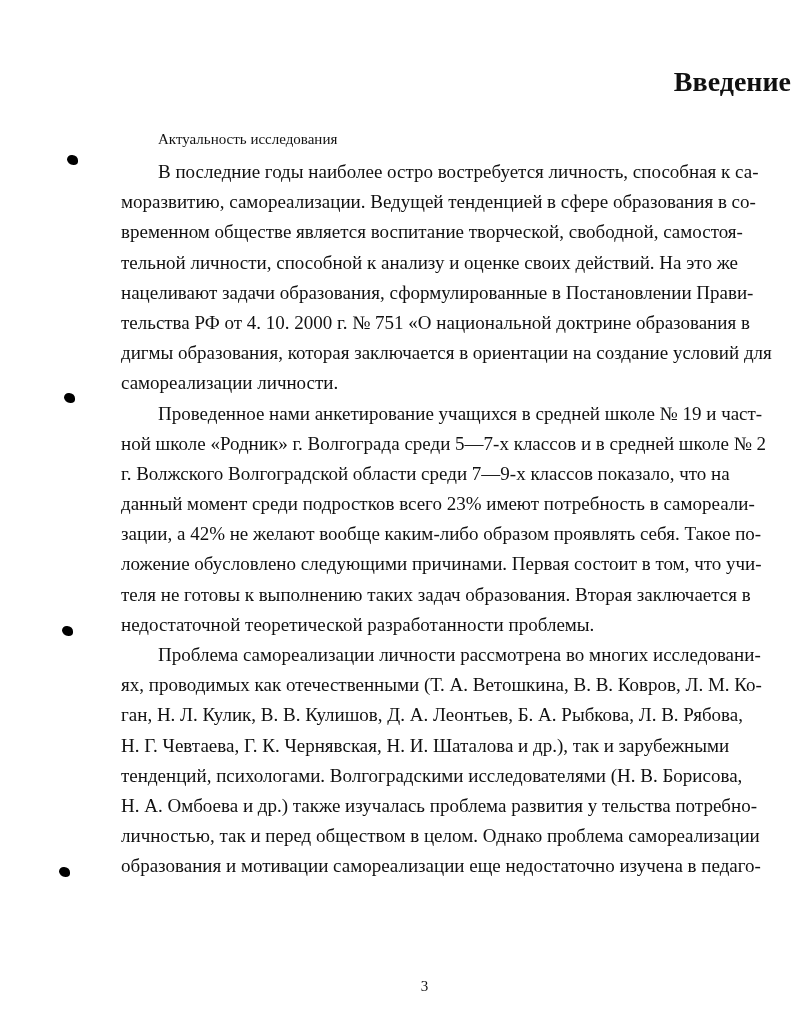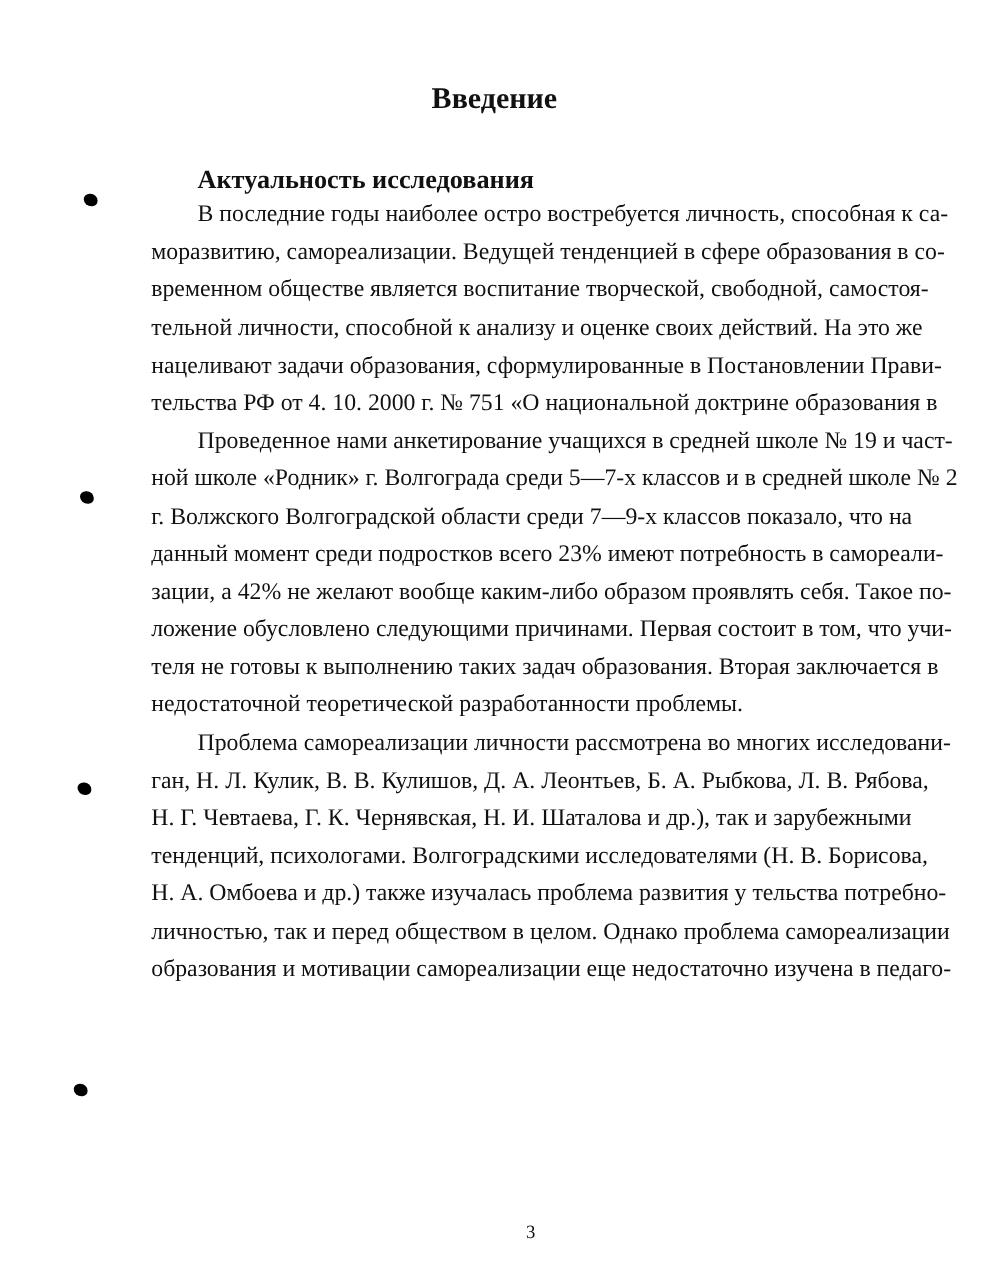--- a/index.html
+++ b/index.html
@@ -2,25 +2,25 @@
 <html><head>
 <meta charset="utf-8">
 <style>
   html, body { margin: 0; padding: 0; }
   body {
     width: 791px; height: 1024px; background: #ffffff; position: relative; overflow: hidden;
     font-family: "Liberation Serif", "DejaVu Serif", serif; color: #111;
   }
   .page { position: absolute; left: 0; top: 0; width: 791px; height: 1024px; }
   .title {
-    position: absolute; top: 66px; left: 0; width: 791px; text-align: center;
-    font-weight: bold; font-size: 24px; box-sizing: border-box;
+    position: absolute; top: 66px; left: 0; width: 791px; text-align: right;
+    font-weight: bold; font-size: 28px; box-sizing: border-box;
   }
   .heading {
-    position: absolute; top: 131px; left: 158px; font-weight: bold; font-size: 21px;
+    position: absolute; top: 131px; left: 158px; font-weight: normal; font-size: 15px;
   }
   .body-text {
     position: absolute; left: 121px; top: 157px; width: 607px;
     font-size: 19px; line-height: 30.2px;
   }
   .line {
     display: block; white-space: nowrap; text-align: justify; text-align-last: justify;
     height: 30.2px;
   }
   .line.last { text-align-last: left; }
@@ -47,33 +47,36 @@
   <div class="heading">Актуальность исследования</div>
 
   <div class="body-text">
     <div>
       <span class="line indent">В последние годы наиболее остро востребуется личность, способная к са-</span>
       <span class="line">моразвитию, самореализации. Ведущей тенденцией в сфере образования в со-</span>
       <span class="line">временном обществе является воспитание творческой, свободной, самостоя-</span>
       <span class="line">тельной личности, способной к анализу и оценке своих действий. На это же</span>
       <span class="line">нацеливают задачи образования, сформулированные в Постановлении Прави-</span>
       <span class="line">тельства РФ от 4. 10. 2000 г. № 751 «О национальной доктрине образования в</span>
+      <span class="line">дигмы образования, которая заключается в ориентации на создание условий для</span>
+      <span class="line last">самореализации личности.</span>
     </div>
     <div>
       <span class="line indent">Проведенное нами анкетирование учащихся в средней школе № 19 и част-</span>
       <span class="line">ной школе «Родник» г. Волгограда среди 5—7-х классов и в средней школе № 2</span>
       <span class="line">г. Волжского Волгоградской области среди 7—9-х классов показало, что на</span>
       <span class="line">данный момент среди подростков всего 23% имеют потребность в самореали-</span>
       <span class="line">зации, а 42% не желают вообще каким-либо образом проявлять себя. Такое по-</span>
       <span class="line">ложение обусловлено следующими причинами. Первая состоит в том, что учи-</span>
       <span class="line">теля не готовы к выполнению таких задач образования. Вторая заключается в</span>
       <span class="line last">недостаточной теоретической разработанности проблемы.</span>
     </div>
     <div>
       <span class="line indent">Проблема самореализации личности рассмотрена во многих исследовани-</span>
+      <span class="line">ях, проводимых как отечественными (Т. А. Ветошкина, В. В. Ковров, Л. М. Ко-</span>
       <span class="line">ган, Н. Л. Кулик, В. В. Кулишов, Д. А. Леонтьев, Б. А. Рыбкова, Л. В. Рябова,</span>
       <span class="line">Н. Г. Чевтаева, Г. К. Чернявская,  Н. И. Шаталова и  др.), так и зарубежными</span>
       <span class="line">тенденций, психологами. Волгоградскими исследователями (Н. В. Борисова,</span>
       <span class="line">Н. А. Омбоева и др.) также изучалась проблема развития у тельства потребно-</span>
       <span class="line">личностью, так и перед обществом в целом. Однако проблема самореализации</span>
       <span class="line">образования и мотивации самореализации еще недостаточно изучена в педаго-</span>
     </div>
   </div>
 
   <div class="page-num">3</div>

